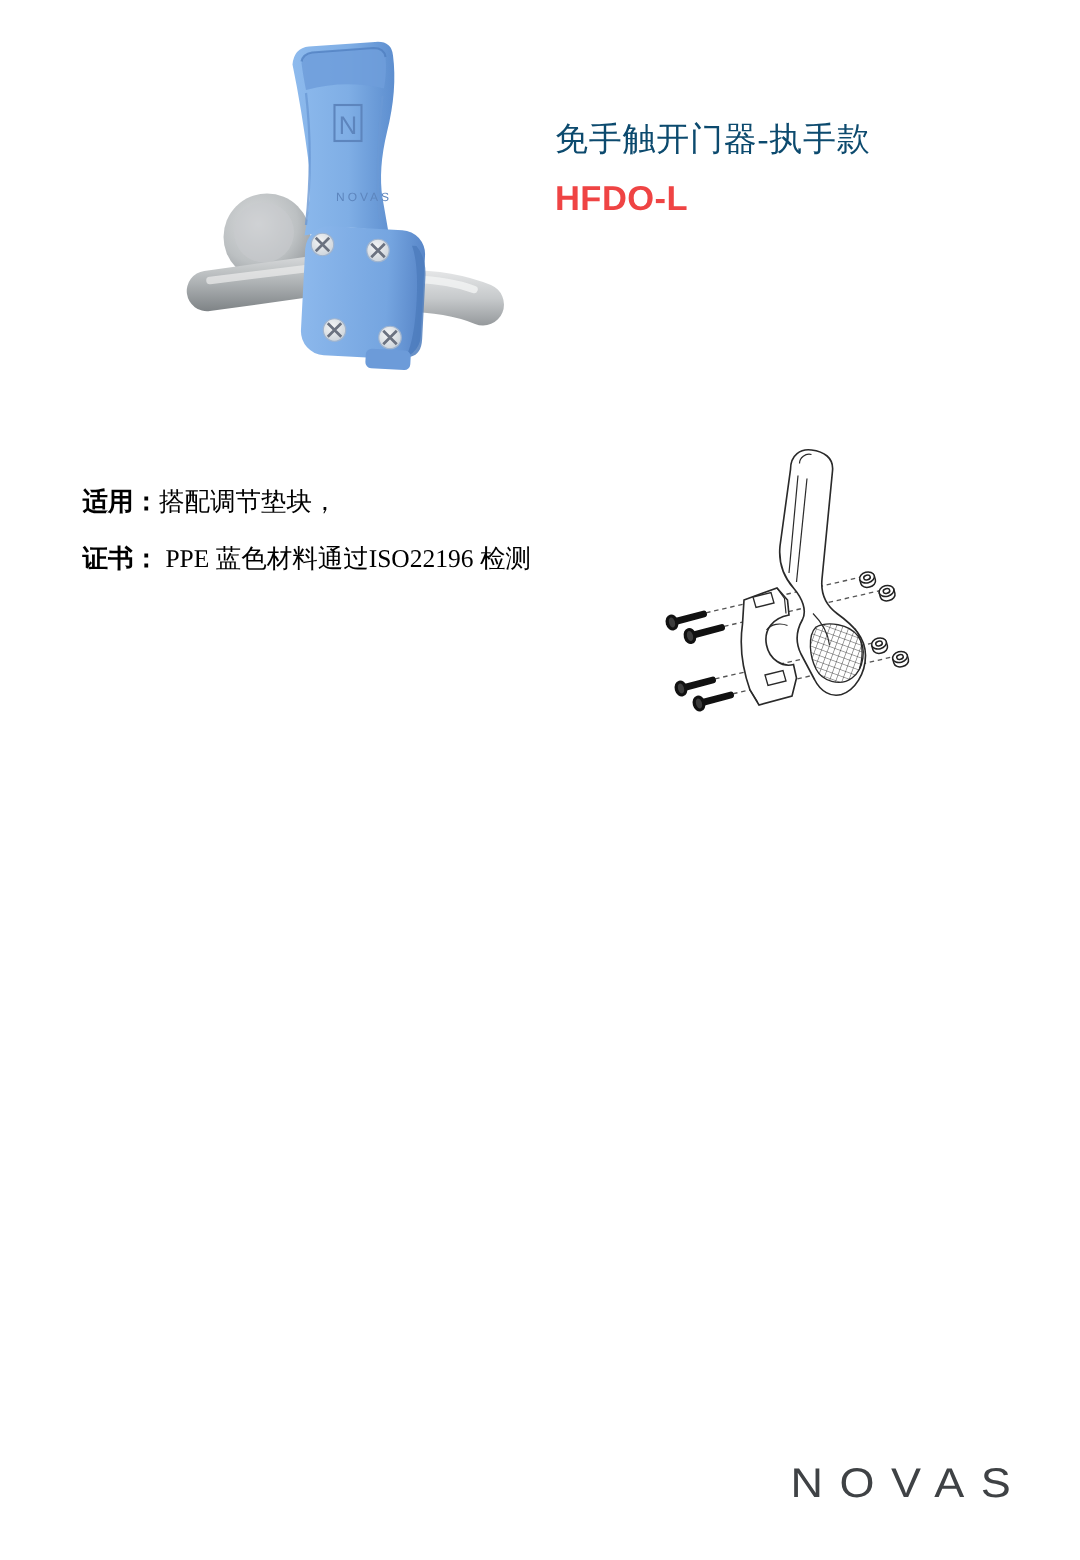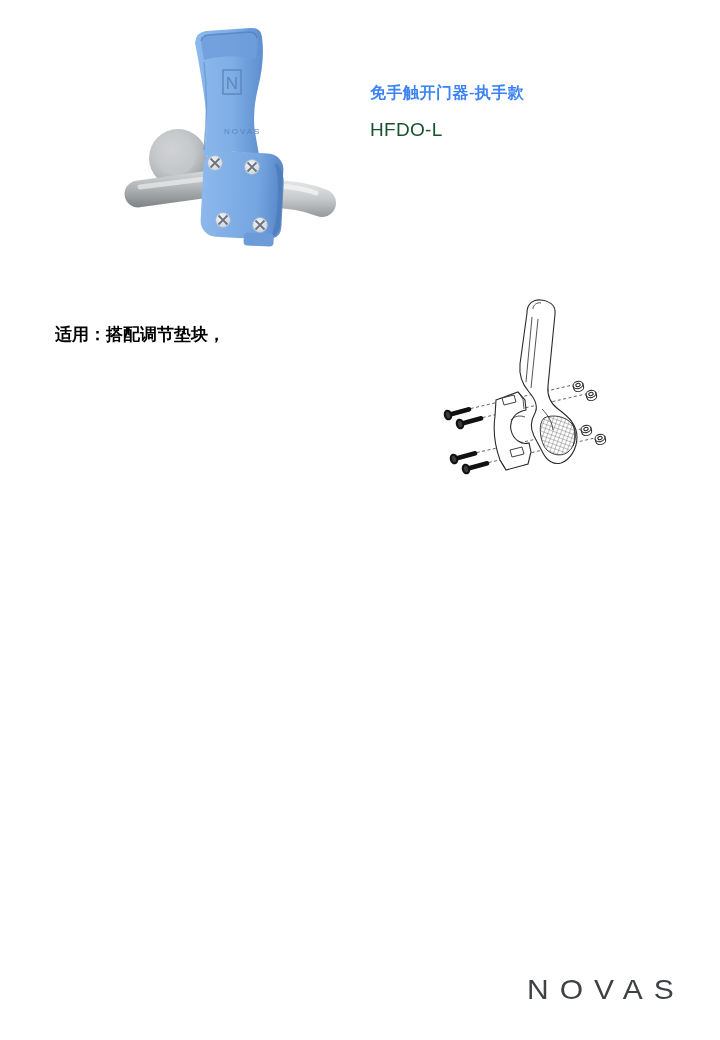--- a/index.html
+++ b/index.html
@@ -8,35 +8,35 @@
     width:720px;height:1040px;
     background:#ffffff;
     overflow:hidden;
     font-family:"Liberation Serif", serif;
   }
   .abs{position:absolute;}
   
   .title-block{left:370px;top:82px;width:320px;}
   .cn-title{
     font-family:"Liberation Serif", serif;
-    font-size:16px;color:#3b82f6;line-height:22px;letter-spacing:.5px;font-weight:bold;
+    font-size:22px;color:#0c4a6e;line-height:22px;letter-spacing:.5px;
   }
   .model{
     margin-top:15px;
     font-family:"Liberation Sans", sans-serif;
-    font-weight:normal;font-size:19px;color:#14532d;letter-spacing:.3px;
+    font-weight:bold;font-size:23px;color:#ef4444;letter-spacing:.3px;
   }
   
   .specs{left:55px;top:316px;width:330px;}
   .spec-line{
     margin:0;height:38px;line-height:38px;
     font-size:17px;color:#000;white-space:nowrap;
   }
   .spec-label{font-weight:bold;}
-  .spec-value{font-weight:bold;}
+  .spec-value{font-weight:normal;}
   .spec-value.bold{font-weight:bold;}
   
   .photo-figure{left:100px;top:10px;width:240px;height:240px;margin:0;}
   .diagram-figure{left:430px;top:288px;width:205px;height:225px;margin:0;}
   figure svg{display:block;width:100%;height:100%;}
   
   .brand-logo{
     left:527px;top:974px;width:170px;height:34px;
     font-family:"Liberation Sans", sans-serif;
     font-size:30px;font-weight:normal;color:#3f4245;
@@ -130,20 +130,21 @@
     </svg>
   </figure>
 
   <div class="abs title-block">
     <div class="cn-title">免手触开门器-执手款</div>
     <div class="model">HFDO-L</div>
   </div>
 
   <div class="abs specs">
     <p class="spec-line"><span class="spec-label">适用：</span><span class="spec-value">搭配调节垫块，</span></p>
+    <p class="spec-line"><span class="spec-label">证书：</span><span class="spec-value"> PPE 蓝色材料通过ISO22196 检测</span></p>
   </div>
 
   <figure class="abs diagram-figure">
     <svg viewBox="0 0 205 225" xmlns="http://www.w3.org/2000/svg">
       <defs>
         <pattern id="hatch" width="4" height="4" patternUnits="userSpaceOnUse" patternTransform="rotate(20)">
           <path d="M0,0 L0,4 M0,0 L4,0" stroke="#333" stroke-width="0.6"></path>
         </pattern>
       </defs>
 

